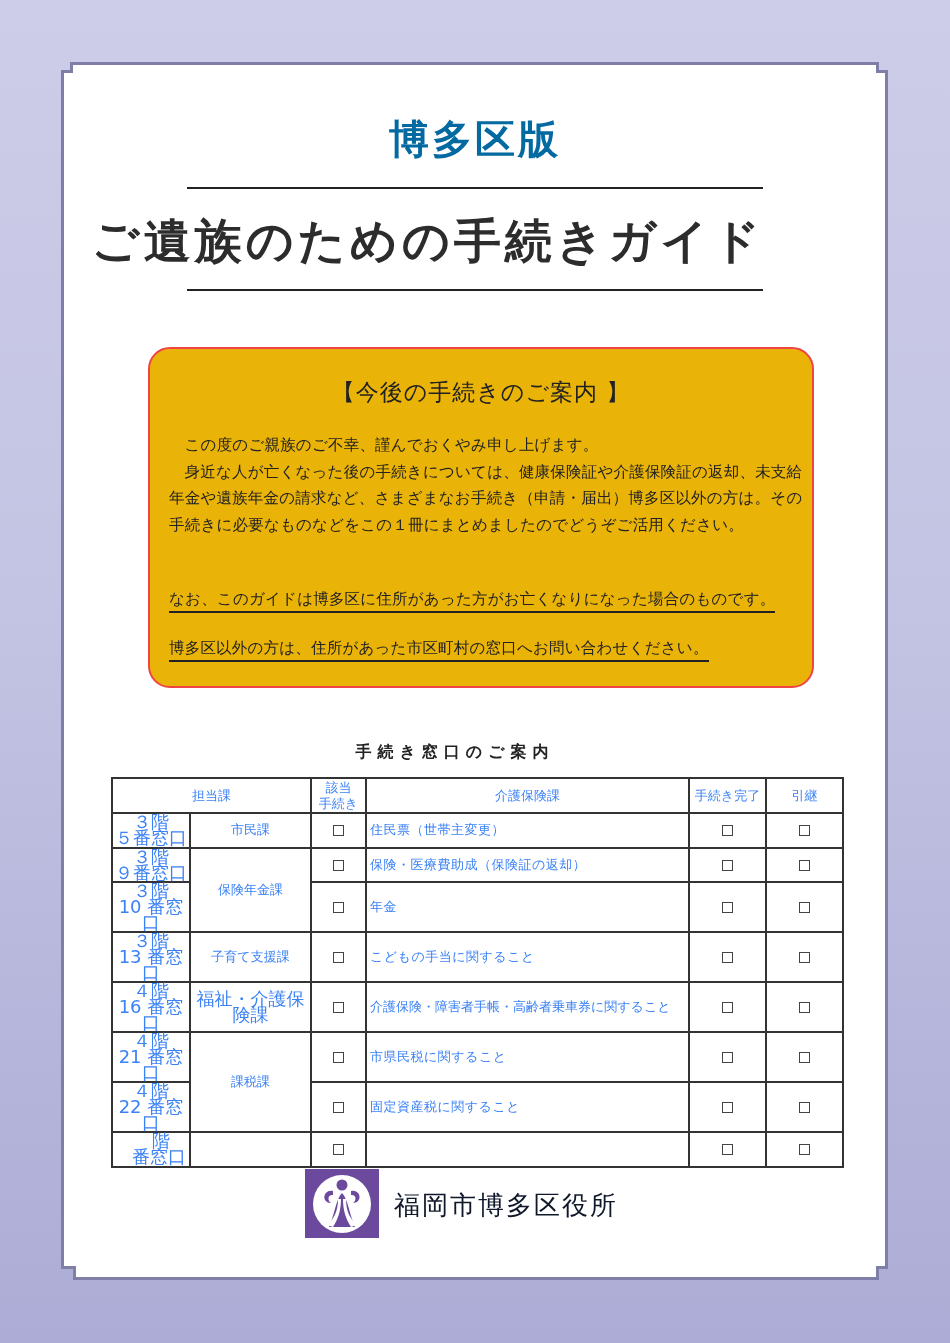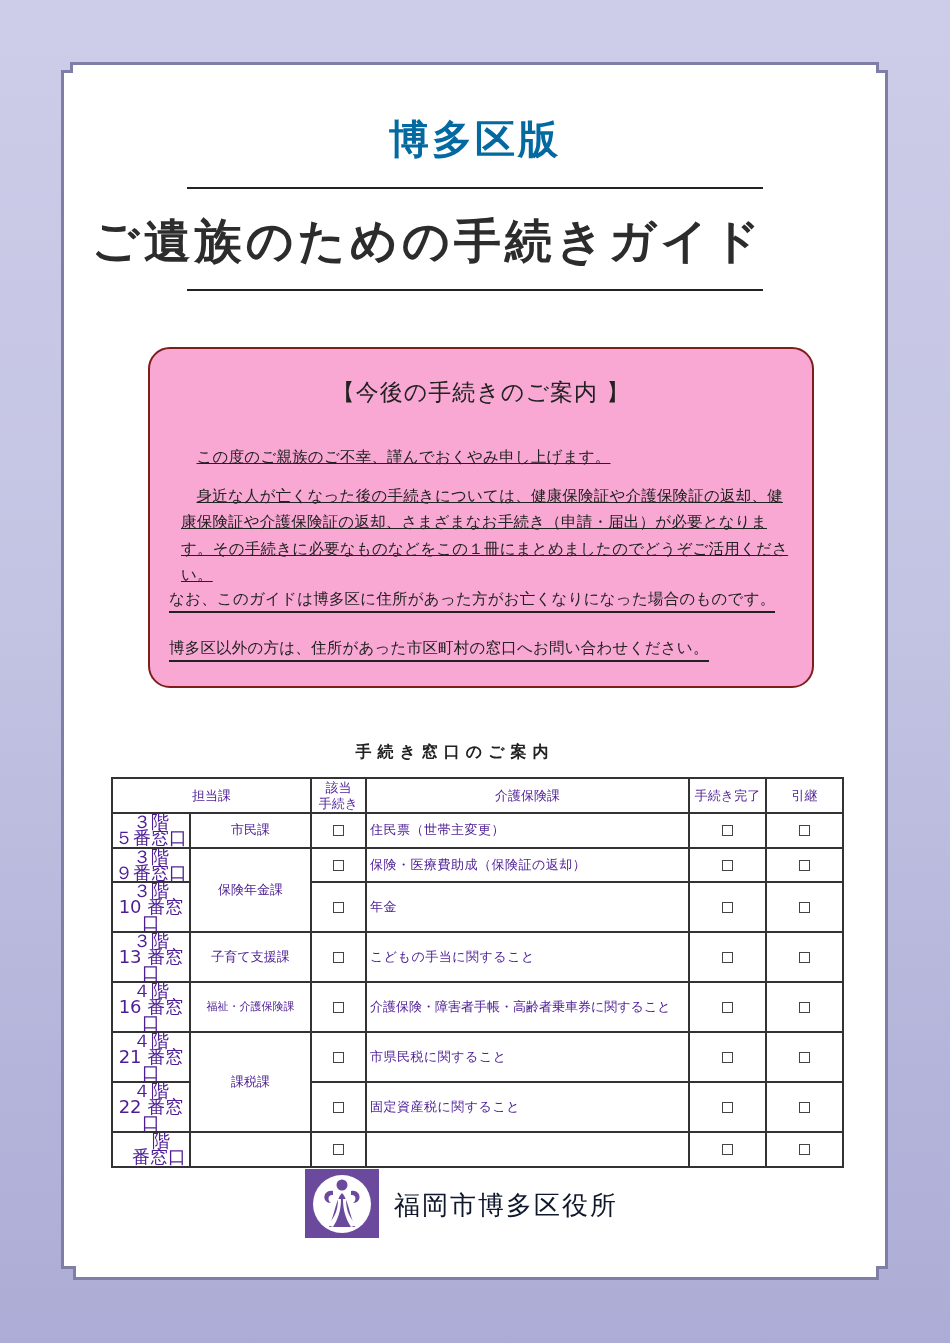--- a/index.html
+++ b/index.html
@@ -23,43 +23,43 @@
     position:absolute; left:0; width:950px; top:112px; text-align:center;
     font-size:40px; font-weight:bold; letter-spacing:3px; color:#0369a1;
   }
   .rule { position:absolute; left:187px; width:576px; height:2px; background:#222; }
   .title {
     position:absolute; left:0; width:856px; top:210px; text-align:center;
     font-size:47px; font-weight:bold; letter-spacing:4px; color:#2c2c2c;
   }
   .notice {
     position:absolute; left:148px; top:347px; width:666px; height:341px;
-    border:2px solid #7f1d1d; border-radius:22px; box-sizing:border-box; background:#f9a8d4;
+    border:2px solid #ef4444; border-radius:22px; box-sizing:border-box; background:#eab308;
   }
   .notice-heading {
     position:absolute; left:0; width:100%; top:28px; text-align:center;
     font-size:23px; color:#222; letter-spacing:1px;
   }
   .notice-body {
     position:absolute; left:19px; top:83px; width:640px;
     font-size:15.5px; line-height:26.5px; color:#222; letter-spacing:0.2px;
   }
-  .notice-body p { margin:12px; text-indent:1em;text-decoration:underline; }
+  .notice-body p { margin:0; text-indent:1em; }
   .note-line {
     position:absolute; left:19px; font-size:15.5px; color:#222;
     border-bottom:2px solid #222; padding-bottom:1px; white-space:nowrap; letter-spacing:0.2px;
   }
   .section-title {
     position:absolute; left:0; width:910px; top:742px; text-align:center;
     font-size:16px; font-weight:bold; letter-spacing:6px; color:#222;
   }
   table.desk {
     position:absolute; left:111px; top:777px; width:731px;
     border-collapse:collapse; table-layout:fixed;
-    font-size:13px; color:#4c1d95;
+    font-size:13px; color:#3b82f6;
   }
   table.desk td, table.desk th {
     border:2px solid #333; padding:0; height:32.5px; font-weight:normal;
     text-align:center; vertical-align:middle; line-height:16px;
   }
   table.desk th { height:33px; }
   table.desk td.content { text-align:left; padding-left:3px; white-space:nowrap; letter-spacing:0.5px; }
   .floor { font-size:18px; line-height:16px; }
   .cb {
     display:inline-block; width:11px; height:11px; border:1.5px solid #444; box-sizing:border-box;
@@ -80,21 +80,21 @@
 
 <div class="edition">博多区版</div>
 <div class="rule" style="top:187px"></div>
 <div class="title">ご遺族のための手続きガイド</div>
 <div class="rule" style="top:289px"></div>
 
 <div class="notice">
   <div class="notice-heading">【今後の手続きのご案内 】</div>
   <div class="notice-body">
     <p>この度のご親族のご不幸、謹んでおくやみ申し上げます。</p>
-    <p>身近な人が亡くなった後の手続きについては、健康保険証や介護保険証の返却、健康保険証や介護保険証の返却、さまざまなお手続き（申請・届出）が必要となります。その手続きに必要なものなどをこの１冊にまとめましたのでどうぞご活用ください。</p>
+    <p>身近な人が亡くなった後の手続きについては、健康保険証や介護保険証の返却、未支給年金や遺族年金の請求など、さまざまなお手続き（申請・届出）博多区以外の方は。その手続きに必要なものなどをこの１冊にまとめましたのでどうぞご活用ください。</p>
   </div>
   <div class="note-line" style="top:289px">博多区以外の方は、住所があった市区町村の窓口へお問い合わせください。</div>
   <div class="note-line" style="top:240px">なお、このガイドは博多区に住所があった方がお亡くなりになった場合のものです。</div>
 </div>
 
 <div class="section-title">手続き窓口のご案内</div>
 
 <table class="desk">
   <colgroup>
     <col style="width:78px">
@@ -143,21 +143,21 @@
     <td class="floor"><span>３階</span><br><span>13 番窓口</span></td>
     <td>子育て支援課</td>
     <td><span class="cb"></span></td>
     <td class="content">こどもの手当に関すること</td>
     <td><span class="cb"></span></td>
     <td><span class="cb"></span></td>
   </tr>
 
   <tr>
     <td class="floor"><span>４階</span><br><span>16 番窓口</span></td>
-    <td style="font-size:11px">福祉・介護保険課</td>
+    <td style="font-size:18px">福祉・介護保険課</td>
     <td><span class="cb"></span></td>
     <td class="content" style="letter-spacing:0">介護保険・障害者手帳・高齢者乗車券に関すること</td>
     <td><span class="cb"></span></td>
     <td><span class="cb"></span></td>
   </tr>
 
   <tr>
     <td class="floor"><span>４階</span><br><span>21 番窓口</span></td>
     <td rowspan="2">課税課</td>
     <td><span class="cb"></span></td>

